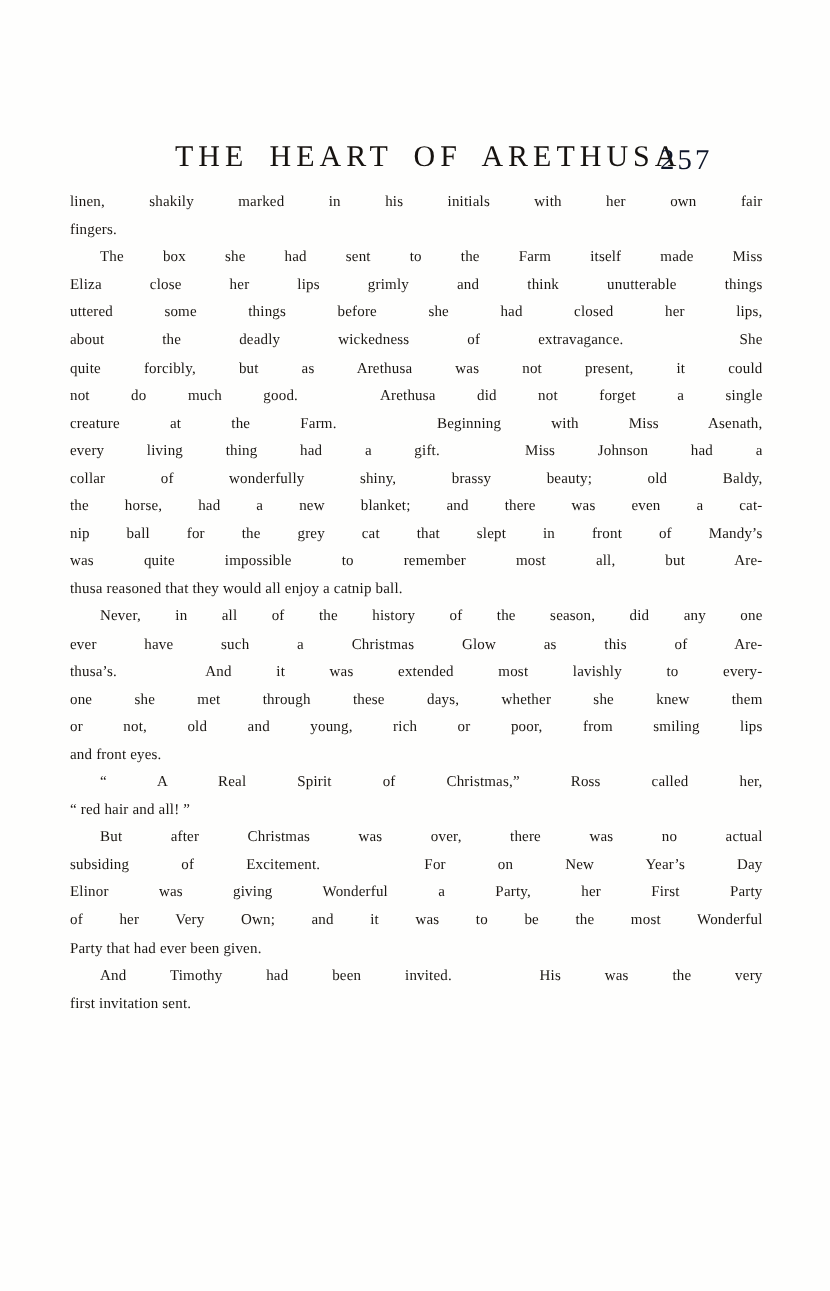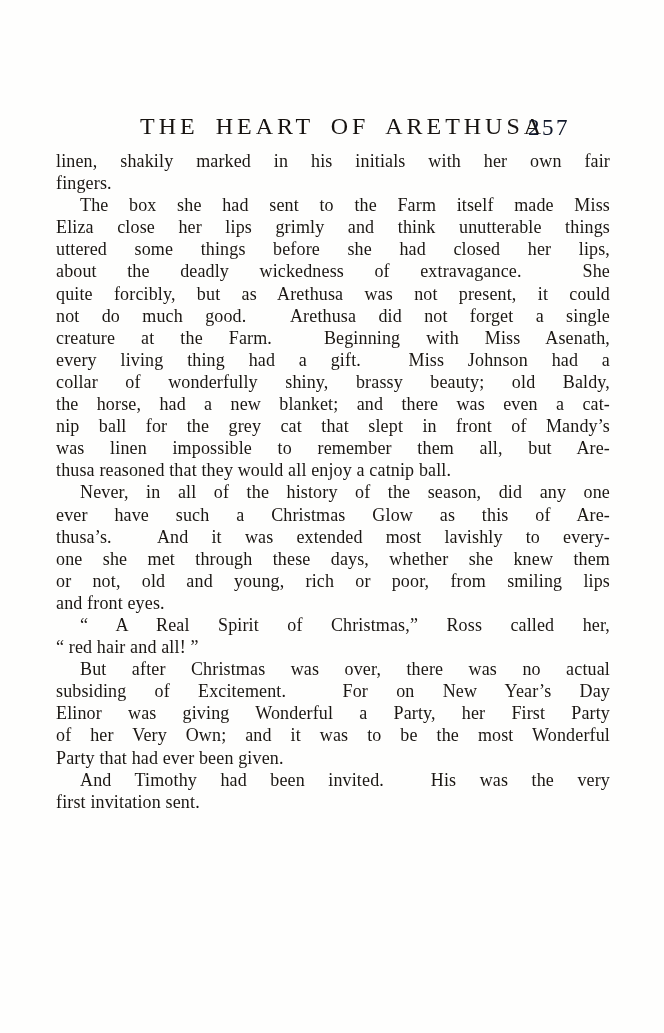--- a/index.html
+++ b/index.html
@@ -39,21 +39,21 @@
     top: 2px;
     font-size: 23px;
     letter-spacing: 2.5px;
     color: #0f172a;
   }
   .body-text {
     position: absolute;
     top: 150px;
     left: 56px;
     width: 554px;
-    font-size: 18px;
+    font-size: 12px;
     line-height: 22.1px;
     letter-spacing: 0.15px;
   }
   .paragraph { margin: 0; }
   .line {
     text-align: justify;
     text-align-last: justify;
     white-space: pre-wrap;
     height: 22.1px;
     overflow: visible;
@@ -83,21 +83,21 @@
         <div class="line">Eliza close her lips grimly and think unutterable things</div>
         <div class="line">uttered some things before she had closed her lips,</div>
         <div class="line">about the deadly wickedness of extravagance.  She</div>
         <div class="line">quite forcibly, but as Arethusa was not present, it could</div>
         <div class="line">not do much good.  Arethusa did not forget a single</div>
         <div class="line">creature at the Farm.  Beginning with Miss Asenath,</div>
         <div class="line">every living thing had a gift.  Miss Johnson had a</div>
         <div class="line">collar of wonderfully shiny, brassy beauty; old Baldy,</div>
         <div class="line">the horse, had a new blanket; and there was even a cat-</div>
         <div class="line">nip ball for the grey cat that slept in front of Mandy’s</div>
-        <div class="line">was linen impossible to remember them all, but Are-</div>
+        <div class="line">was quite impossible to remember most all, but Are-</div>
         <div class="line last">thusa reasoned that they would all enjoy a catnip ball.</div>
       </div>
       <div class="paragraph indent">
         <div class="line">Never, in all of the history of the season, did any one</div>
         <div class="line">ever have such a Christmas Glow as this of Are-</div>
         <div class="line">thusa’s.  And it was extended most lavishly to every-</div>
         <div class="line">one she met through these days, whether she knew them</div>
         <div class="line">or not, old and young, rich or poor, from smiling lips</div>
         <div class="line last">and front eyes.</div>
       </div>

